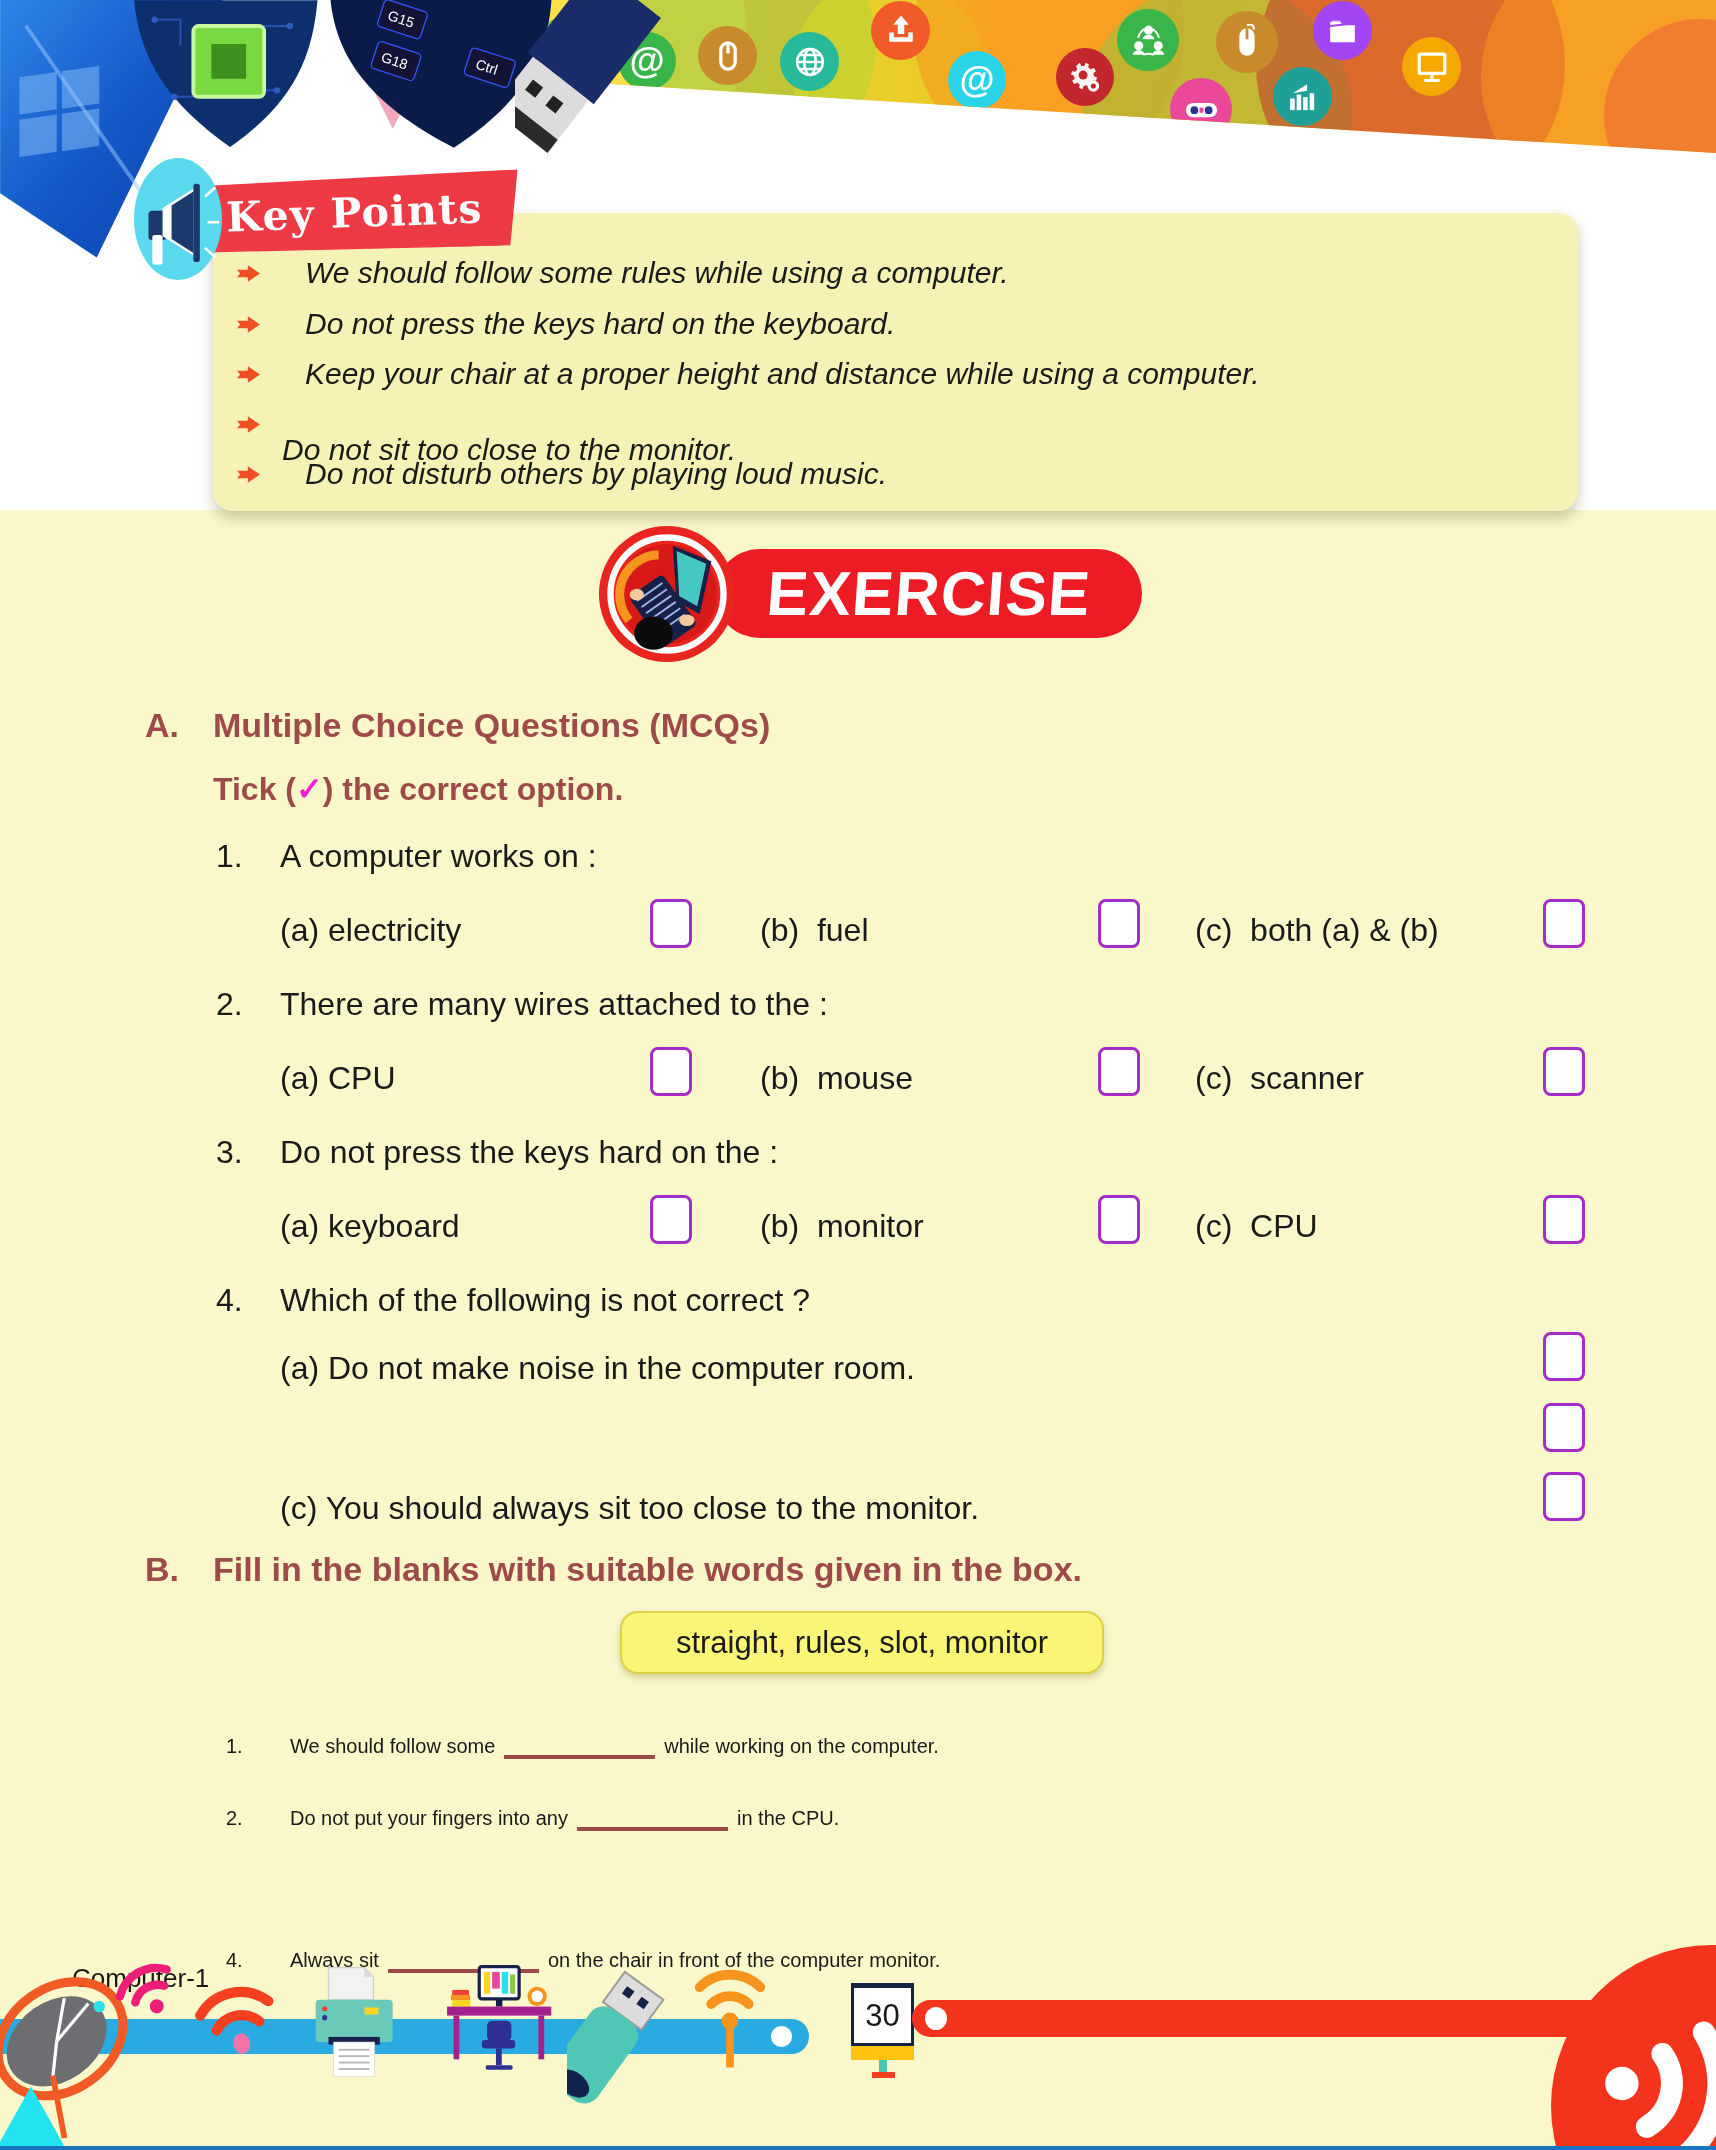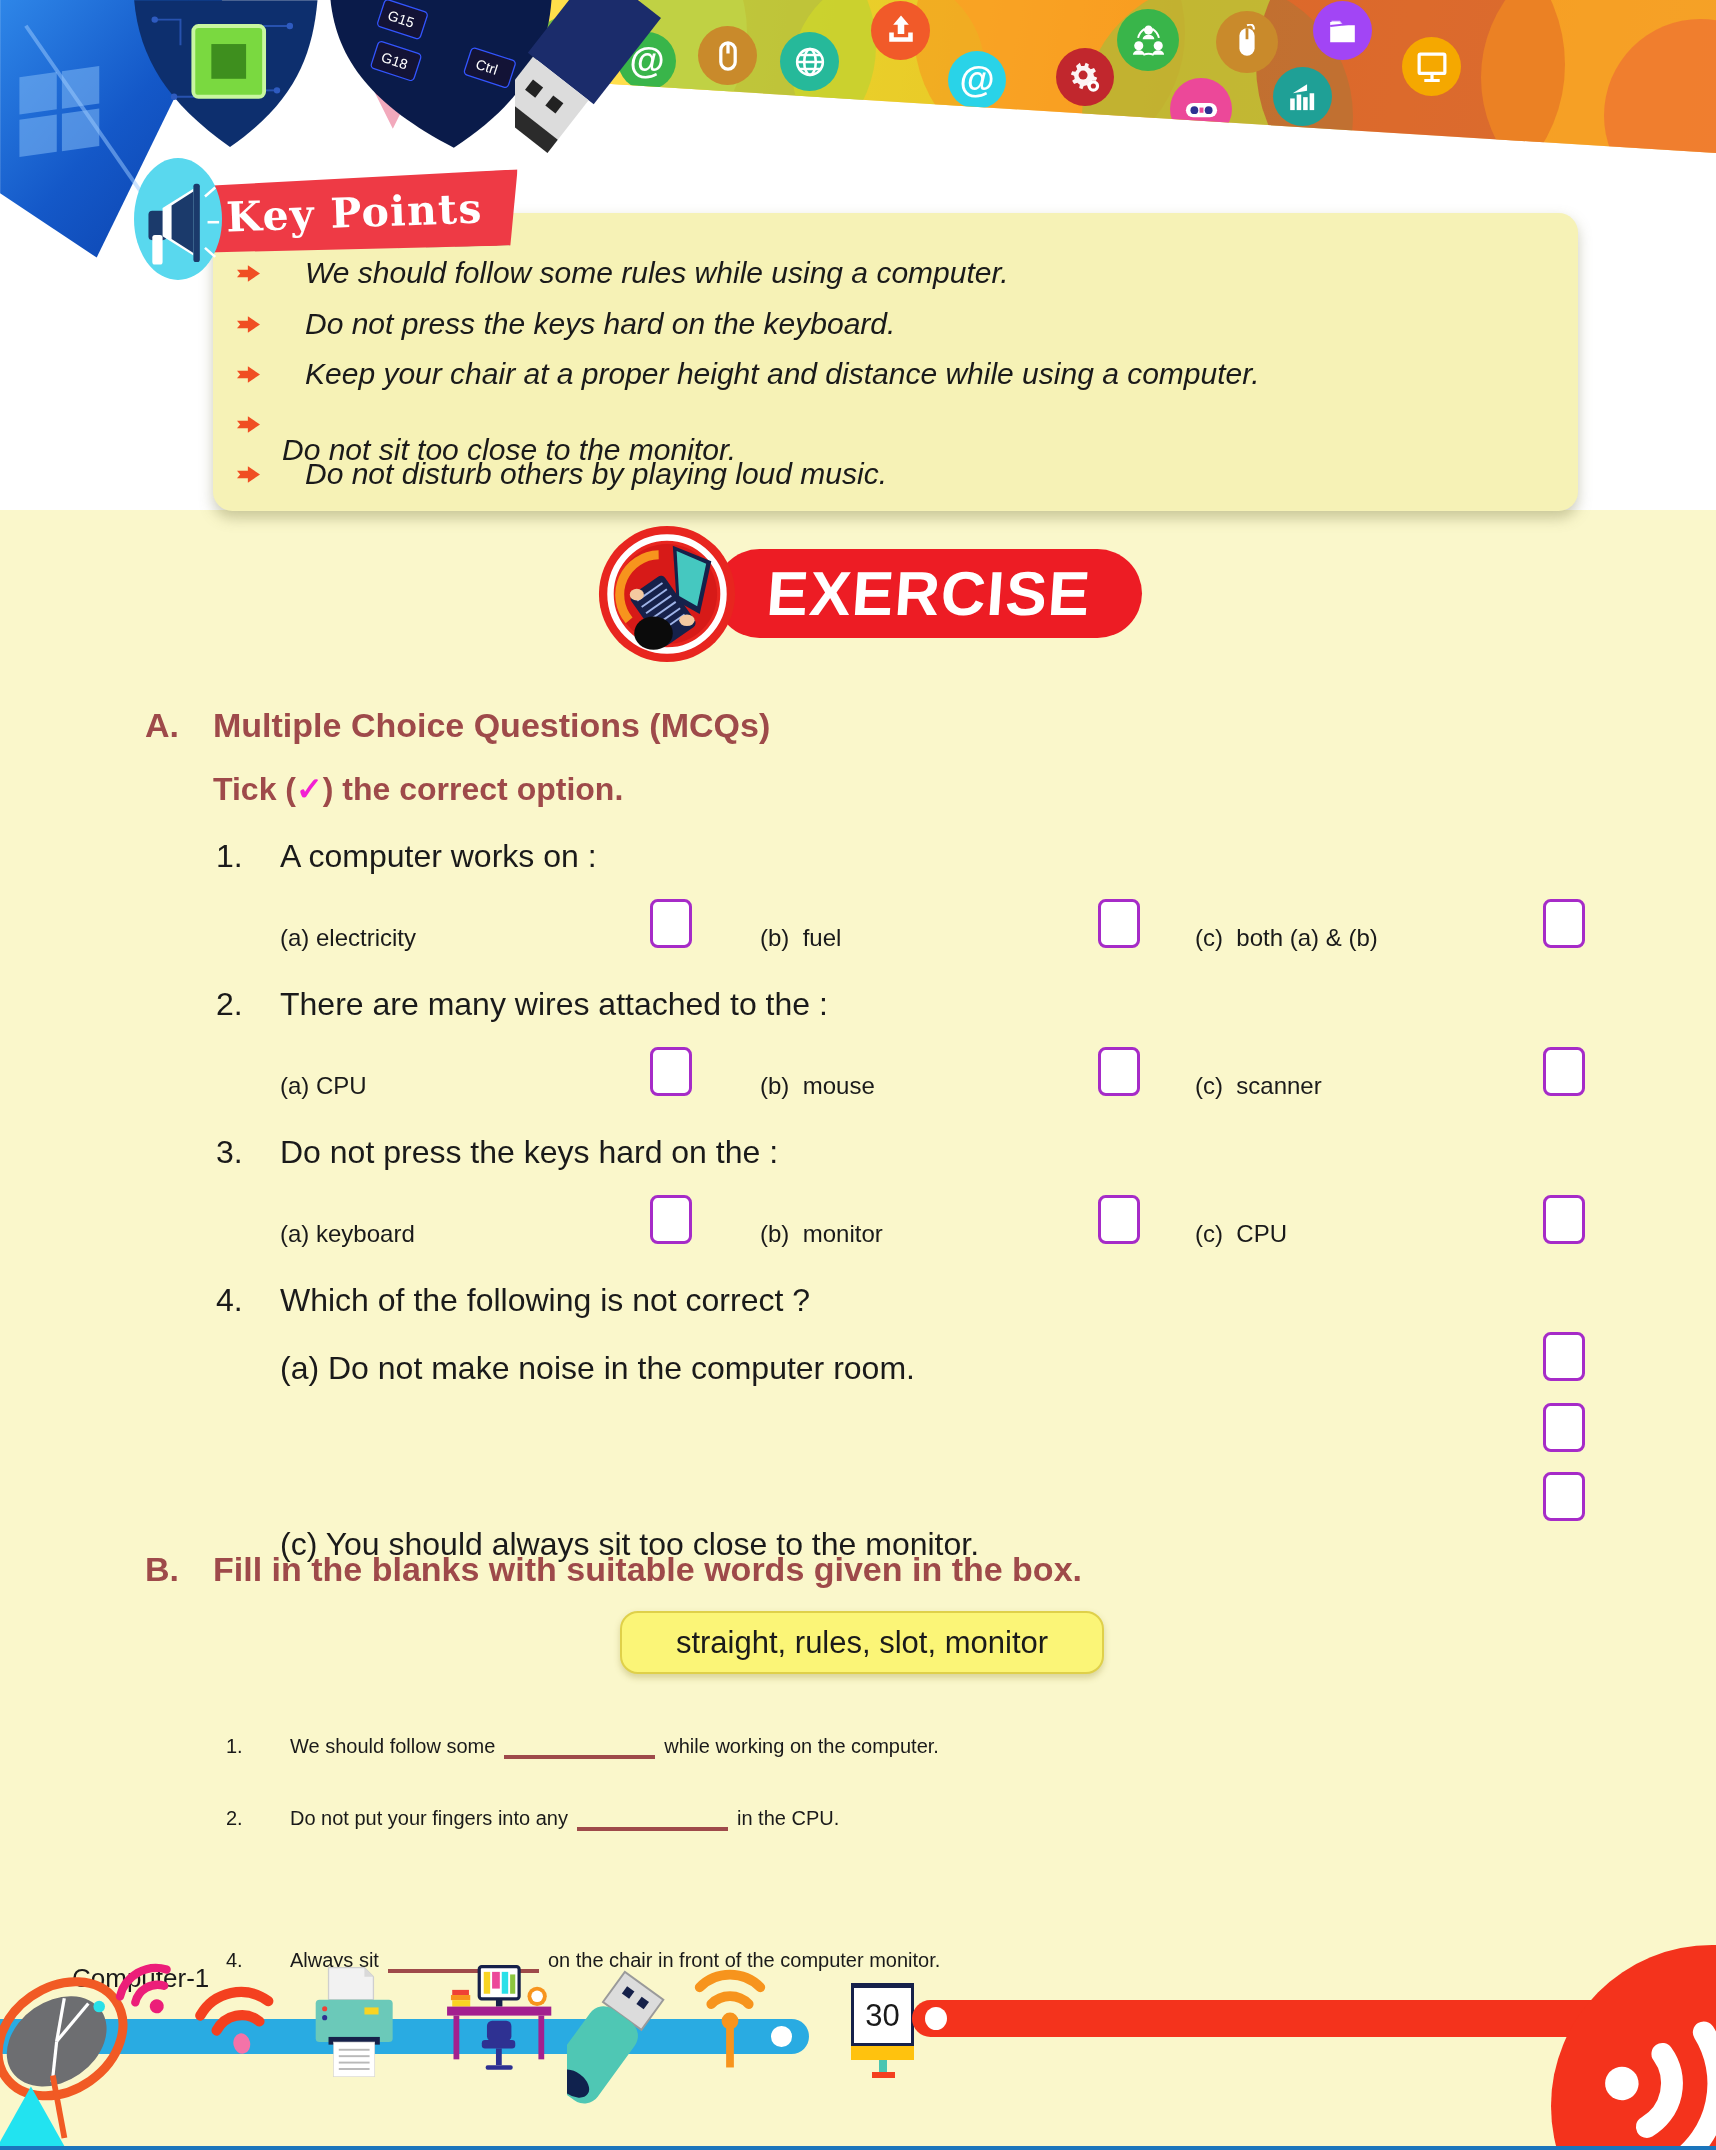--- a/index.html
+++ b/index.html
@@ -36,21 +36,21 @@
   .ex-badge{position:absolute;left:597px;top:524px;width:140px;height:140px;}
 
   
   .sec-label{position:absolute;left:145px;font-size:34px;font-weight:bold;color:#9E4A4A;white-space:nowrap;}
   .sec-title{position:absolute;left:213px;font-size:34px;font-weight:bold;color:#9E4A4A;white-space:nowrap;text-align:right;}
   .tick-line{position:absolute;left:213px;top:770px;font-size:32px;font-weight:bold;color:#9E4A4A;white-space:nowrap;}
   .tick-line .tick{color:#F21FD3;font-weight:bold;}
   .q-num{position:absolute;left:216px;font-size:32px;white-space:nowrap;}
   .q-text{position:absolute;left:280px;font-size:32px;white-space:nowrap;}
   .opts{position:absolute;left:209px;width:1405px;height:62px;}
-  .opts .opt{position:absolute;top:12px;font-size:24px;white-space:nowrap;}
+  .opts .opt{position:absolute;top:0;font-size:32px;white-space:nowrap;}
   .cb{position:absolute;width:36px;height:43px;background:#fff;border:3.9px solid #A62BC8;border-radius:7.7px;}
   .opt-a{left:71px;} .cb-1{left:441px;top:-13px;}
   .opt-b{left:551px;} .cb-2{left:889px;top:-13px;}
   .opt-c{left:986px;} .cb-3{left:1334px;top:-13px;}
   .q4line{position:absolute;left:280px;font-size:32px;white-space:nowrap;}
   .q4cb{left:1543px;}
   .wordbox{position:absolute;left:620px;top:1611px;width:480px;height:59px;background:#FBF577;
            border:2.6px solid #DFD04A;border-radius:18px;display:flex;align-items:center;justify-content:center;
            box-shadow:0 3.9px 6.4px rgba(140,130,40,.3);}
   .wordbox span{font-size:31px;white-space:nowrap;}
@@ -395,21 +395,21 @@
     <div class="cb cb-2"></div>
     <span class="opt opt-c"><span>(c)</span>&nbsp; <span>CPU</span></span>
     <div class="cb cb-3"></div>
   </div>
 
   <span class="q-num" style="top:1282px;">4.</span>
   <span class="q-text" style="top:1282px;">Which of the following is not correct ?</span>
   <div class="q4line" style="top:1350px;"><span>(a)</span> <span>Do not make noise in the computer room.</span></div>
   <div class="cb abs q4cb" style="top:1332px;"></div>
   <div class="cb abs q4cb" style="top:1403px;"></div>
-  <div class="q4line" style="top:1490px;margin-top:36px;"><span>(c)</span> <span>You should always sit too close to the monitor.</span></div>
+  <div class="q4line" style="top:1490px;"><span>(c)</span> <span>You should always sit too close to the monitor.</span></div>
   <div class="cb abs q4cb" style="top:1472px;"></div>
 
   
   <span class="sec-label" style="top:1550px;">B.</span>
   <span class="sec-title" style="top:1550px;">Fill in the blanks with suitable words given in the box.</span>
   <div class="wordbox">
     <span>straight, rules, slot, monitor</span>
   </div>
 
   <div class="fill-line" style="top:1702px;">

